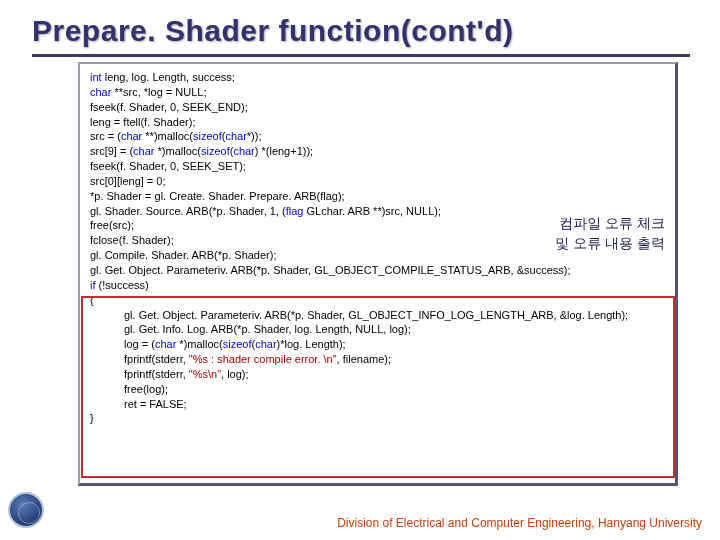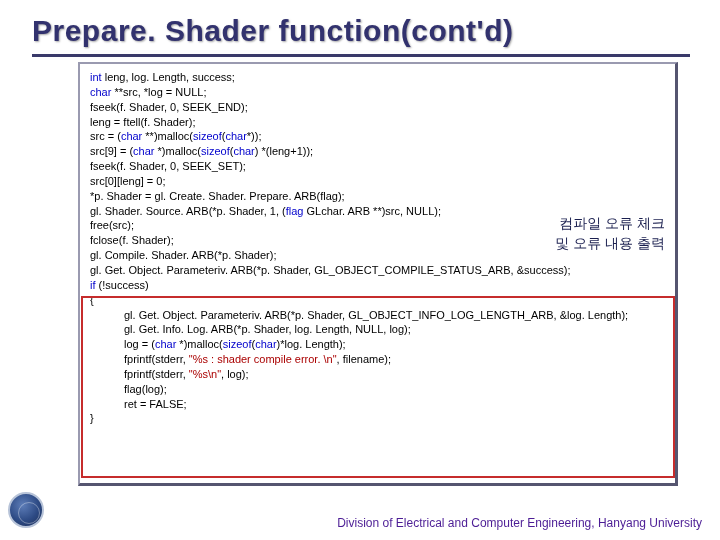--- a/index.html
+++ b/index.html
@@ -36,21 +36,21 @@
     position: absolute; right: 10px; top: 150px;
     color: #1a1f4f; font-size: 14px; line-height: 1.4;
     text-align: right;
   }
   .red-outline {
     position: absolute; left: 81px; top: 296px; width: 594px; height: 182px;
     border: 2px solid #c62c2c; pointer-events: none;
   }
   .footer {
     position: absolute; right: 18px; bottom: 10px;
-    font-size: 12px; color: #4c1d95;
+    font-size: 12px; color: #c2410c;
   }
   .logo {
     position: absolute; left: 8px; bottom: 12px; width: 36px; height: 36px;
     border-radius: 50%;
     background: radial-gradient(circle at 40% 35%, #5d7db8 0%, #2d4a84 55%, #1c2d55 100%);
     border: 2px solid #b7c3d8;
   }
   .logo::after {
     content: ""; position: absolute; left: 8px; top: 8px; width: 20px; height: 20px;
     border-radius: 50%; border: 1px solid rgba(255,255,255,0.35);
@@ -79,21 +79,21 @@
     <div class="cl">fclose(f. Shader);</div>
     <div class="cl">gl. Compile. Shader. ARB(*p. Shader);</div>
     <div class="cl">gl. Get. Object. Parameteriv. ARB(*p. Shader, GL_OBJECT_COMPILE_STATUS_ARB, &amp;success);</div>
     <div class="cl"><span class="kw-blue">if</span><span> (!success)</span></div>
     <div class="cl">{</div>
     <div class="cl"><span class="indent"></span><span>gl. Get. Object. Parameteriv. ARB(*p. Shader, GL_OBJECT_INFO_LOG_LENGTH_ARB, &amp;log. Length);</span></div>
     <div class="cl"><span class="indent"></span><span>gl. Get. Info. Log. ARB(*p. Shader, log. Length, NULL, log);</span></div>
     <div class="cl"><span class="indent"></span><span>log = (</span><span class="kw-blue">char</span><span> *)malloc(</span><span class="kw-blue">sizeof</span><span>(</span><span class="kw-blue">char</span><span>)*log. Length);</span></div>
     <div class="cl"><span class="indent"></span><span>fprintf(stderr, </span><span class="kw-red">"%s : shader compile error. \n"</span><span>, filename);</span></div>
     <div class="cl"><span class="indent"></span><span>fprintf(stderr, </span><span class="kw-red">"%s\n"</span><span>, log);</span></div>
-    <div class="cl"><span class="indent"></span><span>flag(log);</span></div>
+    <div class="cl"><span class="indent"></span><span>free(log);</span></div>
     <div class="cl"><span class="indent"></span><span>ret = FALSE;</span></div>
     <div class="cl">}</div>
 
     <div class="annot">
       <div>컴파일 오류 체크</div>
       <div>및 오류 내용 출력</div>
     </div>
   </div>
 
   <div class="red-outline"></div>

